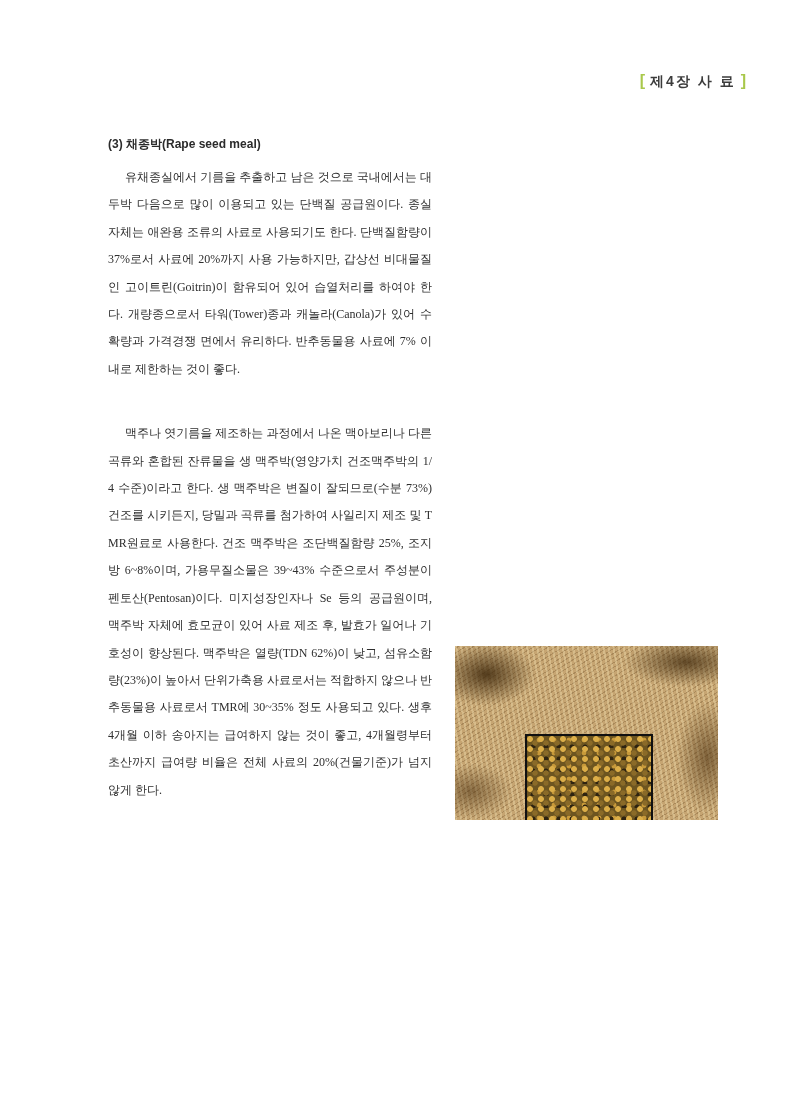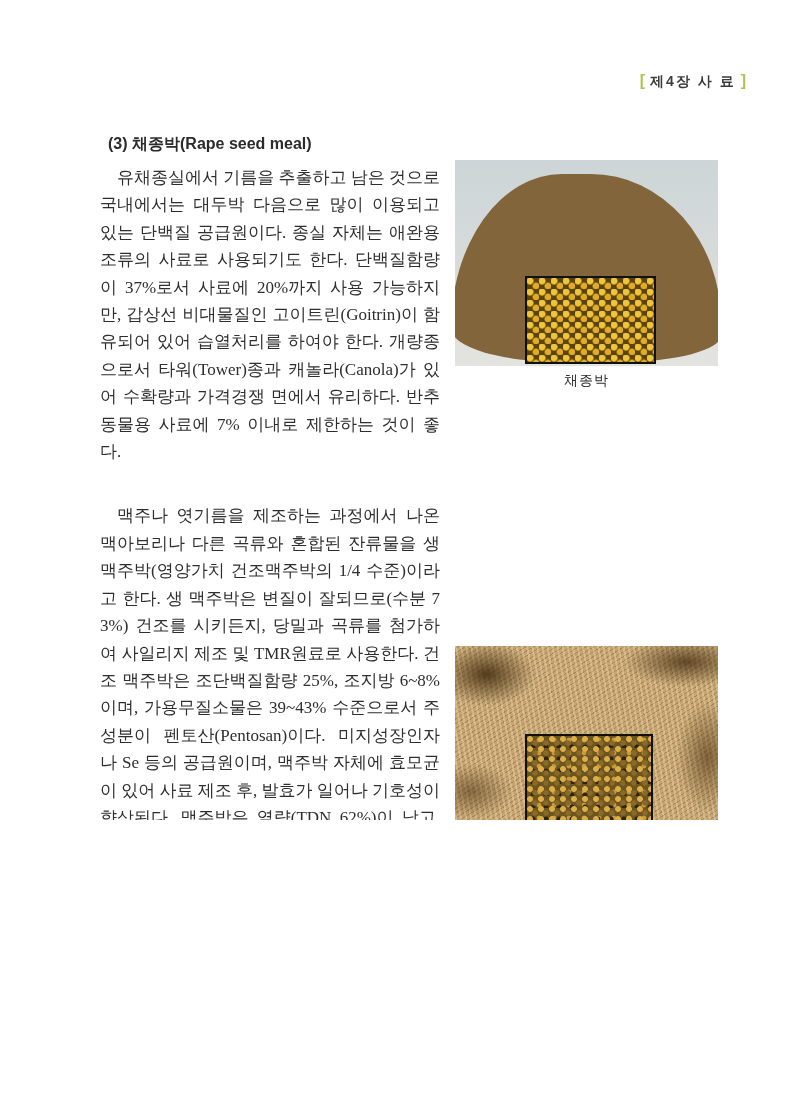--- a/index.html
+++ b/index.html
@@ -41,35 +41,35 @@
   
   .text-column {
     position: absolute;
     left: 100px;
     top: 132px;
     width: 340px;
   }
   .section { margin-bottom: 24px; }
   .section-heading {
     font-family: "Liberation Sans", "DejaVu Sans", sans-serif;
-    font-size: 16px;
+    font-size: 12px;
     font-weight: 600;
     color: #2b2b2b;
     padding-left: 8px;
     margin: 0 0 8px 0;
     line-height: 24px;
   }
   .section-paragraph {
     font-family: "Liberation Serif", "DejaVu Serif", serif;
-    font-size: 17px;
+    font-size: 12px;
     line-height: 27.4px;
     color: #2e2e2e;
     text-align: justify;
     text-indent: 17px;
-    margin: 0;
+    margin: 8px;
     word-break: break-all;
   }
   .section-4 { margin-top: 37px; }
 
   
   .figure { position: absolute; left: 455px; width: 263px; }
   .figure-photo {
     position: relative;
     width: 263px;
     overflow: hidden;
@@ -225,27 +225,20 @@
   <div class="text-column">
     <div class="section">
       <h3 class="section-heading">(3) 채종박(Rape seed meal)</h3>
       <p class="section-paragraph">유채종실에서 기름을 추출하고 남은 것으로 국내에서는 대두박 다음으로 많이 이용되고 있는 단백질 공급원이다. 종실 자체는 애완용 조류의 사료로 사용되기도 한다. 단백질함량이 37%로서 사료에 20%까지 사용 가능하지만, 갑상선 비대물질인 고이트린(Goitrin)이 함유되어 있어 습열처리를 하여야 한다. 개량종으로서 타워(Tower)종과 캐놀라(Canola)가 있어 수확량과 가격경쟁 면에서 유리하다. 반추동물용 사료에 7% 이내로 제한하는 것이 좋다.</p>
     </div>
     <div class="section section-4">
       <p class="section-paragraph">맥주나 엿기름을 제조하는 과정에서 나온 맥아보리나 다른 곡류와 혼합된 잔류물을 생 맥주박(영양가치 건조맥주박의 1/4 수준)이라고 한다. 생 맥주박은 변질이 잘되므로(수분 73%) 건조를 시키든지, 당밀과 곡류를 첨가하여 사일리지 제조 및 TMR원료로 사용한다. 건조 맥주박은 조단백질함량 25%, 조지방 6~8%이며, 가용무질소물은 39~43% 수준으로서 주성분이 펜토산(Pentosan)이다. 미지성장인자나 Se 등의 공급원이며, 맥주박 자체에 효모균이 있어 사료 제조 후, 발효가 일어나 기호성이 향상된다. 맥주박은 열량(TDN 62%)이 낮고, 섬유소함량(23%)이 높아서 단위가축용 사료로서는 적합하지 않으나 반추동물용 사료로서 TMR에 30~35% 정도 사용되고 있다. 생후 4개월 이하 송아지는 급여하지 않는 것이 좋고, 4개월령부터 초산까지 급여량 비율은 전체 사료의 20%(건물기준)가 넘지 않게 한다.</p>
     </div>
   </div>
 
-  <div class="figure fig-rapeseed">
-    <div class="figure-photo">
-      <div class="mound-rapeseed"></div>
-      <div class="inset-box inset-rapeseed"></div>
-    </div>
-    <div class="figure-caption">채종박</div>
-  </div>
 
 
   <div class="figure fig-brewers">
     <div class="figure-photo">
       <div class="inset-box inset-brewers"></div>
     </div>
   </div>
 
   <div class="page-footer">
     <span class="footer-book-title">한우컨설팅 지침서</span>

